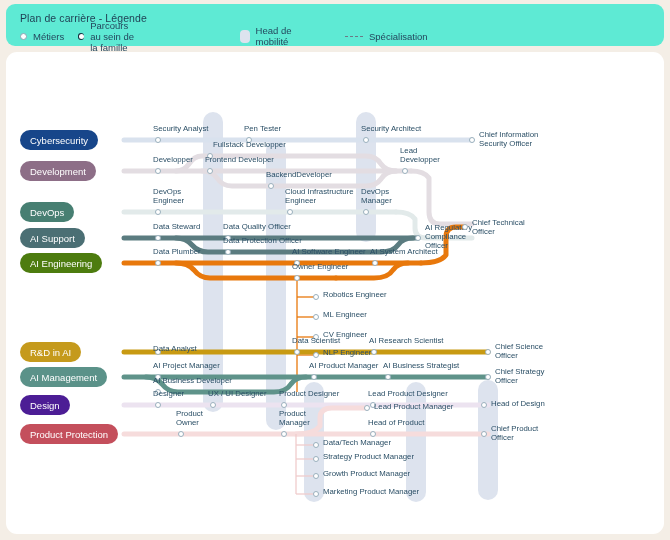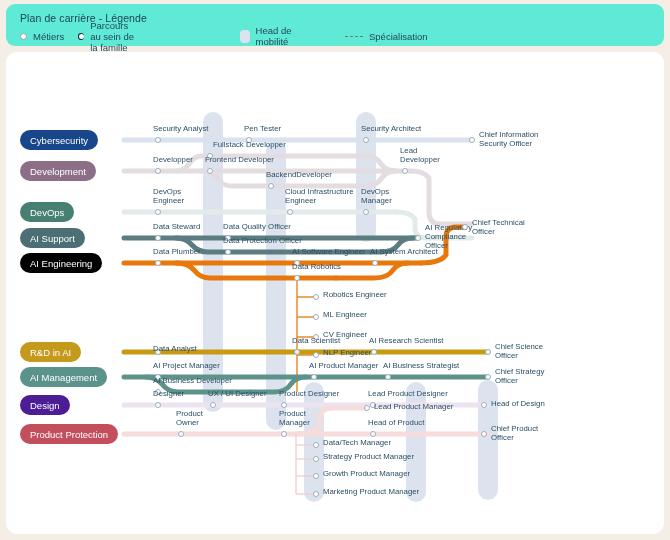--- a/index.html
+++ b/index.html
@@ -184,21 +184,21 @@
         <path d="M290 407 H 310"></path>
         <path d="M290 424 H 310"></path>
         <path d="M290 442 H 310"></path>
       </g>
     </svg>
 
     <div class="fam" style="left:14px; top:109px; background:#8d6e87">Development</div>
     <div class="fam" style="left:14px; top:78px; background:#17468a">Cybersecurity</div>
     <div class="fam" style="left:14px; top:150px; background:#477f72">DevOps</div>
     <div class="fam" style="left:14px; top:176px; background:#4b6f74">AI Support</div>
-    <div class="fam" style="left:14px; top:201px; background:#000000">AI Engineering</div>
+    <div class="fam" style="left:14px; top:201px; background:#4d7c0f">AI Engineering</div>
     <div class="fam" style="left:14px; top:290px; background:#c59a1c">R&amp;D in AI</div>
     <div class="fam" style="left:14px; top:315px; background:#5b9289">AI Management</div>
     <div class="fam" style="left:14px; top:343px; background:#4c1d95">Design</div>
     <div class="fam" style="left:14px; top:372px; background:#c44f5c">Product Protection</div>
 
     <div class="node" style="left:149px; top:85px"></div>
     <div class="nlabel" style="left:147px; top:72px">Security Analyst</div>
     <div class="node" style="left:240px; top:85px"></div>
     <div class="nlabel" style="left:238px; top:72px">Pen Tester</div>
     <div class="node" style="left:357px; top:85px"></div>
@@ -238,21 +238,21 @@
     <div class="node" style="left:409px; top:183px"></div>
     <div class="nlabel" style="left:419px; top:171px">AI Regulatory
 Compliance
 Officer</div>
 
     <div class="node" style="left:149px; top:208px"></div>
     <div class="nlabel" style="left:147px; top:195px">Data Plumber</div>
     <div class="node" style="left:288px; top:208px"></div>
     <div class="nlabel" style="left:286px; top:195px">AI Software Engineer</div>
     <div class="node" style="left:288px; top:223px"></div>
-    <div class="nlabel" style="left:286px; top:210px">Data Robotics</div>
+    <div class="nlabel" style="left:286px; top:210px">Owner Engineer</div>
     <div class="node" style="left:366px; top:208px"></div>
     <div class="nlabel" style="left:364px; top:195px">AI System Architect</div>
     <div class="node" style="left:456px; top:172px"></div>
     <div class="nlabel" style="left:466px; top:166px">Chief Technical
 Officer</div>
 
     <div class="node" style="left:307px; top:242px"></div>
     <div class="nlabel" style="left:317px; top:238px">Robotics Engineer</div>
     <div class="node" style="left:307px; top:262px"></div>
     <div class="nlabel" style="left:317px; top:258px">ML Engineer</div>

